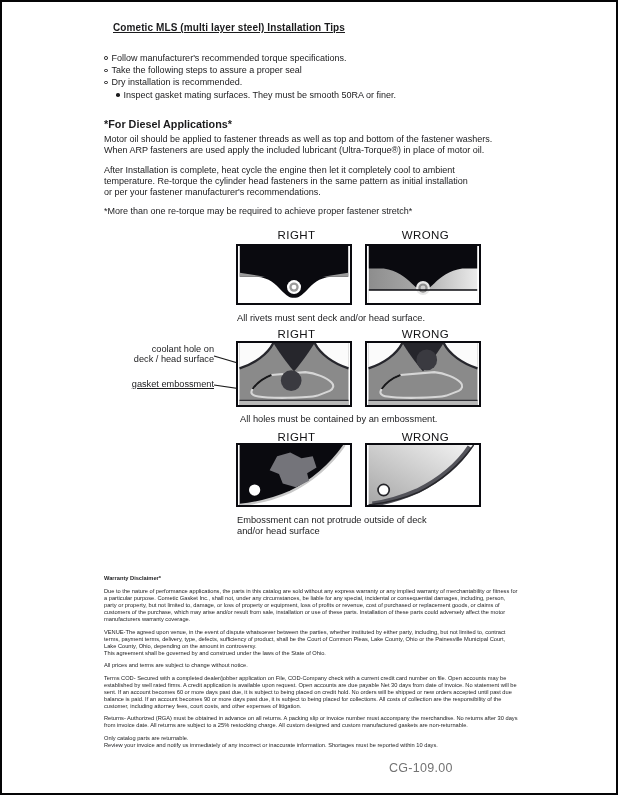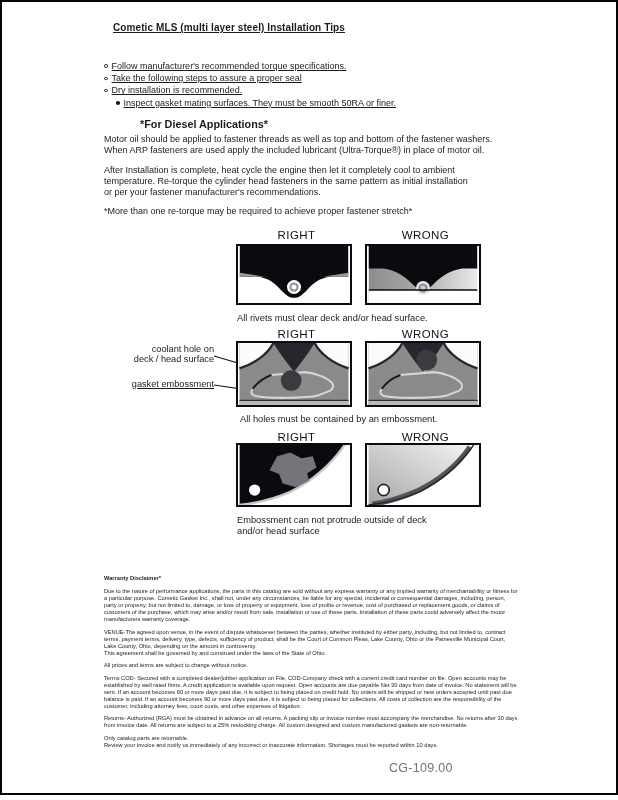--- a/index.html
+++ b/index.html
@@ -8,29 +8,29 @@
     position:relative; background:#ffffff; overflow:hidden;
     font-family:"Liberation Sans", sans-serif; color:#1b1b1d;
   }
   .frame { position:absolute; left:0; top:0; width:618px; height:795px;
            border:2px solid #050507; }
   .abs { position:absolute; }
 
   .title { left:113px; top:22px; font-size:10px; font-weight:bold;
            text-decoration:underline; letter-spacing:0.1px; }
 
-  .tips { left:104px; top:60px; font-size:9px; line-height:12.2px; list-style:none;text-decoration:underline; }
+  .tips { left:104px; top:52px; font-size:9px; line-height:12.2px; list-style:none; }
   .tip { display:flex; align-items:center; }
   .tip.sub { margin-left:12px;align-items:center; }
   .dot-open { flex:none; width:3.6px; height:3.6px; border:1px solid #1b1b1d;
               border-radius:50%; margin-right:4px; }
   .dot-fill { flex:none; width:3.6px; height:3.6px; background:#1b1b1d;
               border-radius:50%; margin-right:4px; }
 
-  .diesel-h { left:104px; top:118px; font-size:10.8px; font-weight:bold;margin-left:36px; }
+  .diesel-h { left:104px; top:118px; font-size:10.8px; font-weight:bold; }
   .d-para { left:104px; font-size:9px; line-height:11.2px; white-space:pre-line; width:440px; }
   .d-p1 { top:134px; } .d-p2 { top:165px; } .d-p3 { top:206px; }
 
   .dg-label { position:absolute; width:121px; text-align:center; font-size:11.5px;
               letter-spacing:0.4px; color:#121214; }
   .dg-cap { position:absolute; font-size:9.3px; line-height:10.6px; white-space:pre-line; }
   .p-svg { position:absolute; display:block; border:2.5px solid #0a0a0f; background:#fff; }
 
   .anno { position:absolute; left:90px; width:124px; text-align:right;
           font-size:9.2px; line-height:9.8px; white-space:pre-line; }
@@ -100,21 +100,21 @@
   </defs>
   <rect width="116" height="61" fill="url(#gA)"></rect>
   <rect y="47" width="116" height="14" fill="#ffffff"></rect>
   <path d="M0,0 H116 V24 H100 C86,26 76,34 70,40 C64,45 62,48 58,48 C54,48 52,45 46,40 C40,34 30,26 16,24 H0 Z" fill="#0a0a0f"></path>
   <circle cx="58" cy="45" r="7.5" fill="#e6e6e6"></circle>
   <circle cx="58" cy="45" r="5" fill="#8f8f8f"></circle>
   <circle cx="58" cy="45" r="2.6" fill="#cfcfcf"></circle>
   <line x1="0" y1="47" x2="116" y2="47" stroke="#0a0a0f" stroke-width="1.6"></line>
 </svg>
 
-<div class="dg-cap" style="left:237px; top:313px;">All rivets must clear deck and/or head surface.</div>
+<div class="dg-cap" style="left:237px; top:313px;">All rivets must sent deck and/or head surface.</div>
 
 <div class="dg-label" style="left:236px; top:328px;">RIGHT</div>
 <div class="dg-label" style="left:365px; top:328px;">WRONG</div>
 
 <div class="anno" style="top:345px;">coolant hole on
 deck / head surface</div>
 <div class="anno" style="top:380px;text-decoration:underline;">gasket embossment</div>
 
 <svg class="leader" width="200" height="60" viewBox="0 0 200 60">
   <line x1="110" y1="16" x2="181" y2="37" stroke="#1a1a1a" stroke-width="1.1"></line>

